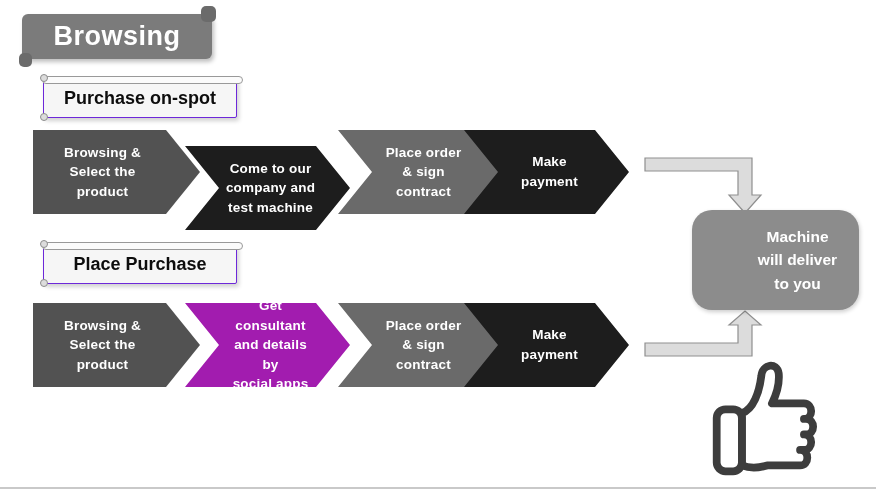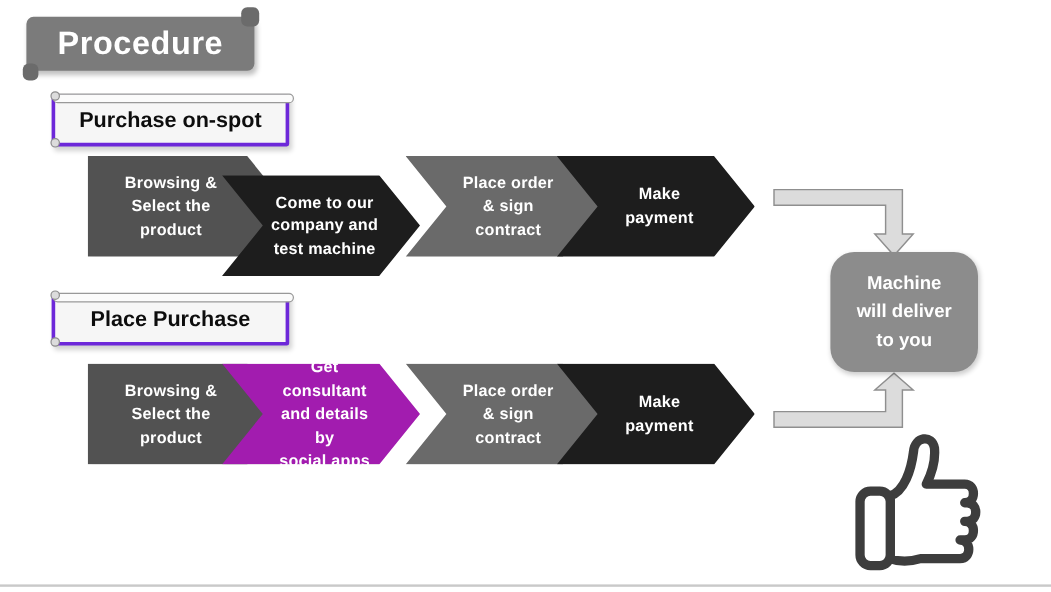--- a/index.html
+++ b/index.html
@@ -21,21 +21,21 @@
   }
   .title-scroll::after{ 
     content:"";position:absolute;left:-3px;bottom:-8px;width:13px;height:14px;
     background:#6b6b6b;border-radius:5px;
   }
   .title-text{position:relative;z-index:1;}
 
   
   .banner{
     position:absolute;left:43px;width:192px;height:37px;
-    background:#f6f6f6;border:3px solid #6d28d9;border-radius:2px;
+    background:#f6f6f6;border:1px solid #6d28d9;border-radius:2px;
     display:flex;align-items:center;justify-content:center;
     color:#0d0d0d;font-weight:bold;font-size:18px;
     box-shadow:2px 3px 4px rgba(0,0,0,.18);z-index:5;
   }
   .banner::before{ 
     content:"";position:absolute;left:-2px;top:-4px;width:199px;height:6px;
     background:#fbfbfb;border:1px solid #999999;border-radius:4px;
   }
   .banner::after{ 
     content:"";position:absolute;left:-4px;bottom:-4px;width:6px;height:6px;
@@ -55,56 +55,55 @@
   .chev{
     position:absolute;top:0;height:100%;box-sizing:border-box;
     display:flex;align-items:center;justify-content:center;text-align:center;
     color:#ffffff;font-weight:bold;font-size:13.5px;line-height:1.45;
     white-space:pre-line;letter-spacing:.2px;
     filter:drop-shadow(2px 3px 2px rgba(0,0,0,.32));
   }
   .chev--first{
     left:0;width:167px;padding:0 36px 0 8px;
     clip-path:polygon(0 0,calc(100% - 34px) 0,100% 50%,calc(100% - 34px) 100%,0 100%);
-    margin-left:40px;
   }
   .chev--mid{
     padding:0 34px 0 40px;
     clip-path:polygon(0 0,calc(100% - 34px) 0,100% 50%,calc(100% - 34px) 100%,0 100%,34px 50%);
   }
   .chev--p2{left:152px;width:165px}
   .chev--p3{left:305px;width:165px}
   .chev--p4{left:431px;width:165px}
 
   
   .result-box{
     position:absolute;left:692px;top:210px;width:123px;height:100px;
     border-radius:20px;display:flex;align-items:center;justify-content:center;
     text-align:center;color:#fff;font-weight:bold;font-size:15.5px;line-height:1.5;
-    white-space:pre-line;z-index:3;box-shadow:1px 2px 4px rgba(0,0,0,.2);
+    white-space:pre-line;z-index:3;box-shadow:1px 2px 4px rgba(0,0,0,.2);padding-left:44px;
   }
 
   
   .connectors{position:absolute;left:0;top:0;width:876px;height:493px;z-index:1;}
   .connectors path{fill:#dcdcdc;stroke:#8f8f8f;stroke-width:1.2;}
   .thumb{position:absolute;left:707px;top:354px;width:126px;height:128px;z-index:2;}
   .baseline{position:absolute;left:0;top:487px;width:876px;height:2px;background:#c9c9c9;z-index:1;}
 </style>
 </head>
 <body>
 
 <div class="stage">
 
   <svg class="connectors" viewBox="0 0 876 493" xmlns="http://www.w3.org/2000/svg">
     <path d="M645,158 H752 V195 H761 L745,213 L729,195 H738 V171 H645 Z"></path>
     <path d="M645,343 H738 V325 H729 L745,311 L761,325 H752 V356 H645 Z"></path>
   </svg>
 
   <div class="title-scroll" style="background-color: rgb(123, 123, 123);">
-    <span class="title-text">Procedure</span>
+    <span class="title-text">Browsing</span>
   </div>
 
   <div class="banner banner--1">
     <span class="curl-tl"></span>
     <span>Purchase on-spot</span>
   </div>
 
   <div class="row row--1">
     <div class="chev chev--first" style="background-color: rgb(82, 82, 82);">Browsing &amp;
 Select the

